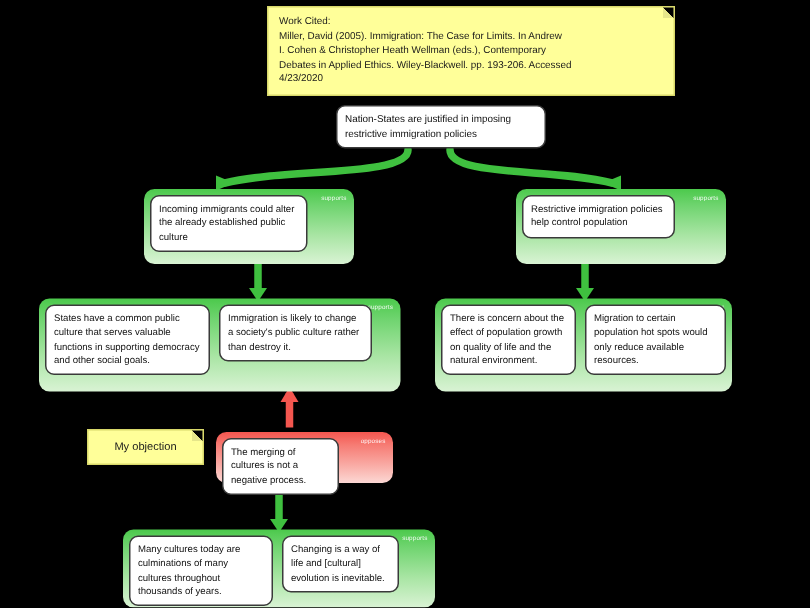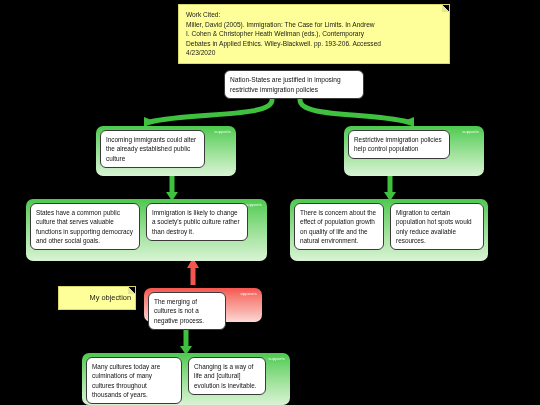--- a/index.html
+++ b/index.html
@@ -19,21 +19,21 @@
     padding:5px 6px 5px 7px;
     box-sizing:border-box;
   }
   .note .fold{
     position:absolute;right:0;top:0;width:7px;height:7px;
     background:linear-gradient(225deg,#000 0 49%,#e6e68a 50% 100%);
   }
   .note-line{display:block;white-space:pre;}
   #citation{left:178px;top:4px;width:272px;}
   #objection-note{left:58px;top:286px;width:78px;height:24px;
-     font-size:7.4px;line-height:14px;text-align:right;padding:4px 4px;}
+     font-size:7.4px;line-height:14px;text-align:center;padding:4px 4px;}
 
   
   .panel{
     position:absolute;border-radius:7px;box-sizing:border-box;
   }
   .panel.supports{
     background:linear-gradient(180deg,#4cc94c 0%,#6fd46f 22%,#a9e5a4 62%,#d9f3d4 100%);
   }
   .panel.opposes{
     background:linear-gradient(180deg,#f4564f 0%,#f67b73 25%,#f9aba5 65%,#fcd8d4 100%);

